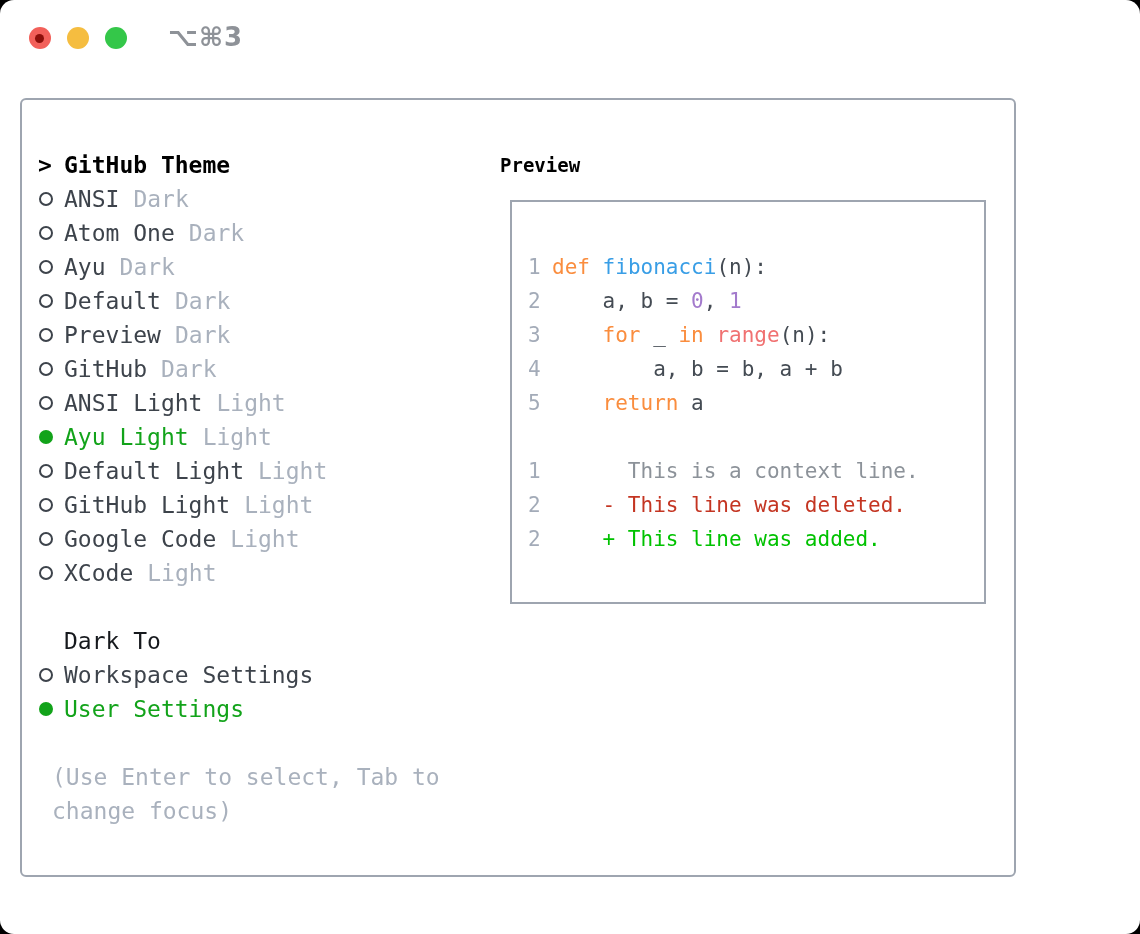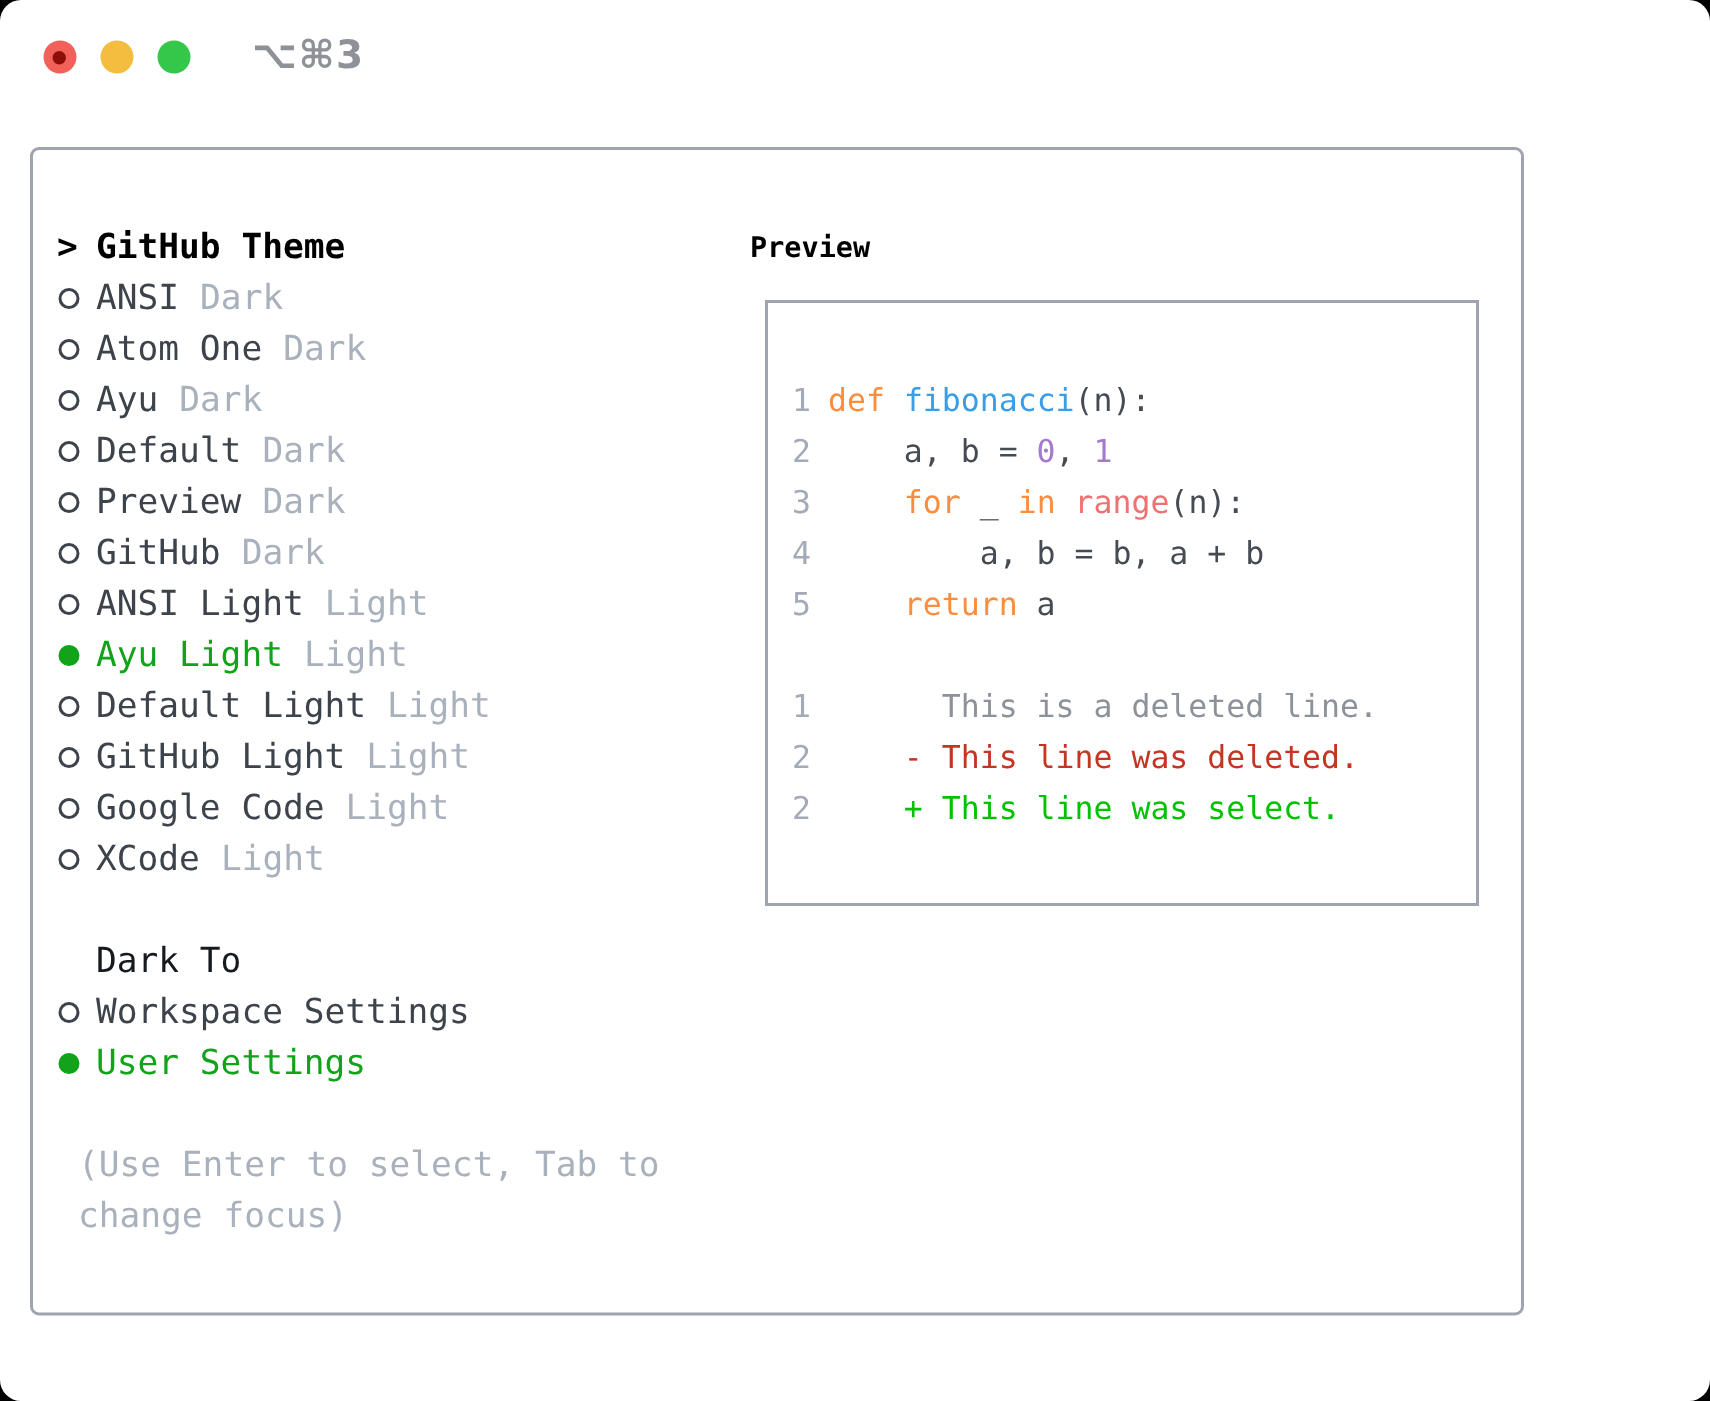--- a/index.html
+++ b/index.html
@@ -139,19 +139,19 @@
     <div class="preview-title">Preview</div>
     <div class="preview-box">
       <div id="code-lines">
           <div class="pline"><span class="ln">1</span><span class="s-kw">def</span><span class="s-plain"> </span><span class="s-fn">fibonacci</span><span class="s-plain">(n):</span></div>
           <div class="pline"><span class="ln">2</span><span class="s-plain">    a, b = </span><span class="s-num">0</span><span class="s-plain">, </span><span class="s-num">1</span></div>
           <div class="pline"><span class="ln">3</span><span class="s-plain">    </span><span class="s-kw">for</span><span class="s-plain"> _ </span><span class="s-kw">in</span><span class="s-plain"> </span><span class="s-builtin">range</span><span class="s-plain">(n):</span></div>
           <div class="pline"><span class="ln">4</span><span class="s-plain">        a, b = b, a + b</span></div>
           <div class="pline"><span class="ln">5</span><span class="s-plain">    </span><span class="s-kw">return</span><span class="s-plain"> a</span></div>
         </div>
       <div id="diff-lines">
-          <div class="pline"><span class="ln">1</span><span class="d-context">      This is a deleted line.</span></div>
+          <div class="pline"><span class="ln">1</span><span class="d-context">      This is a context line.</span></div>
           <div class="pline"><span class="ln">2</span><span class="d-deleted">    - This line was deleted.</span></div>
-          <div class="pline"><span class="ln">2</span><span class="d-added">    + This line was select.</span></div>
+          <div class="pline"><span class="ln">2</span><span class="d-added">    + This line was added.</span></div>
         </div>
     </div>
   </div>
 </div>
 
 </body></html>

